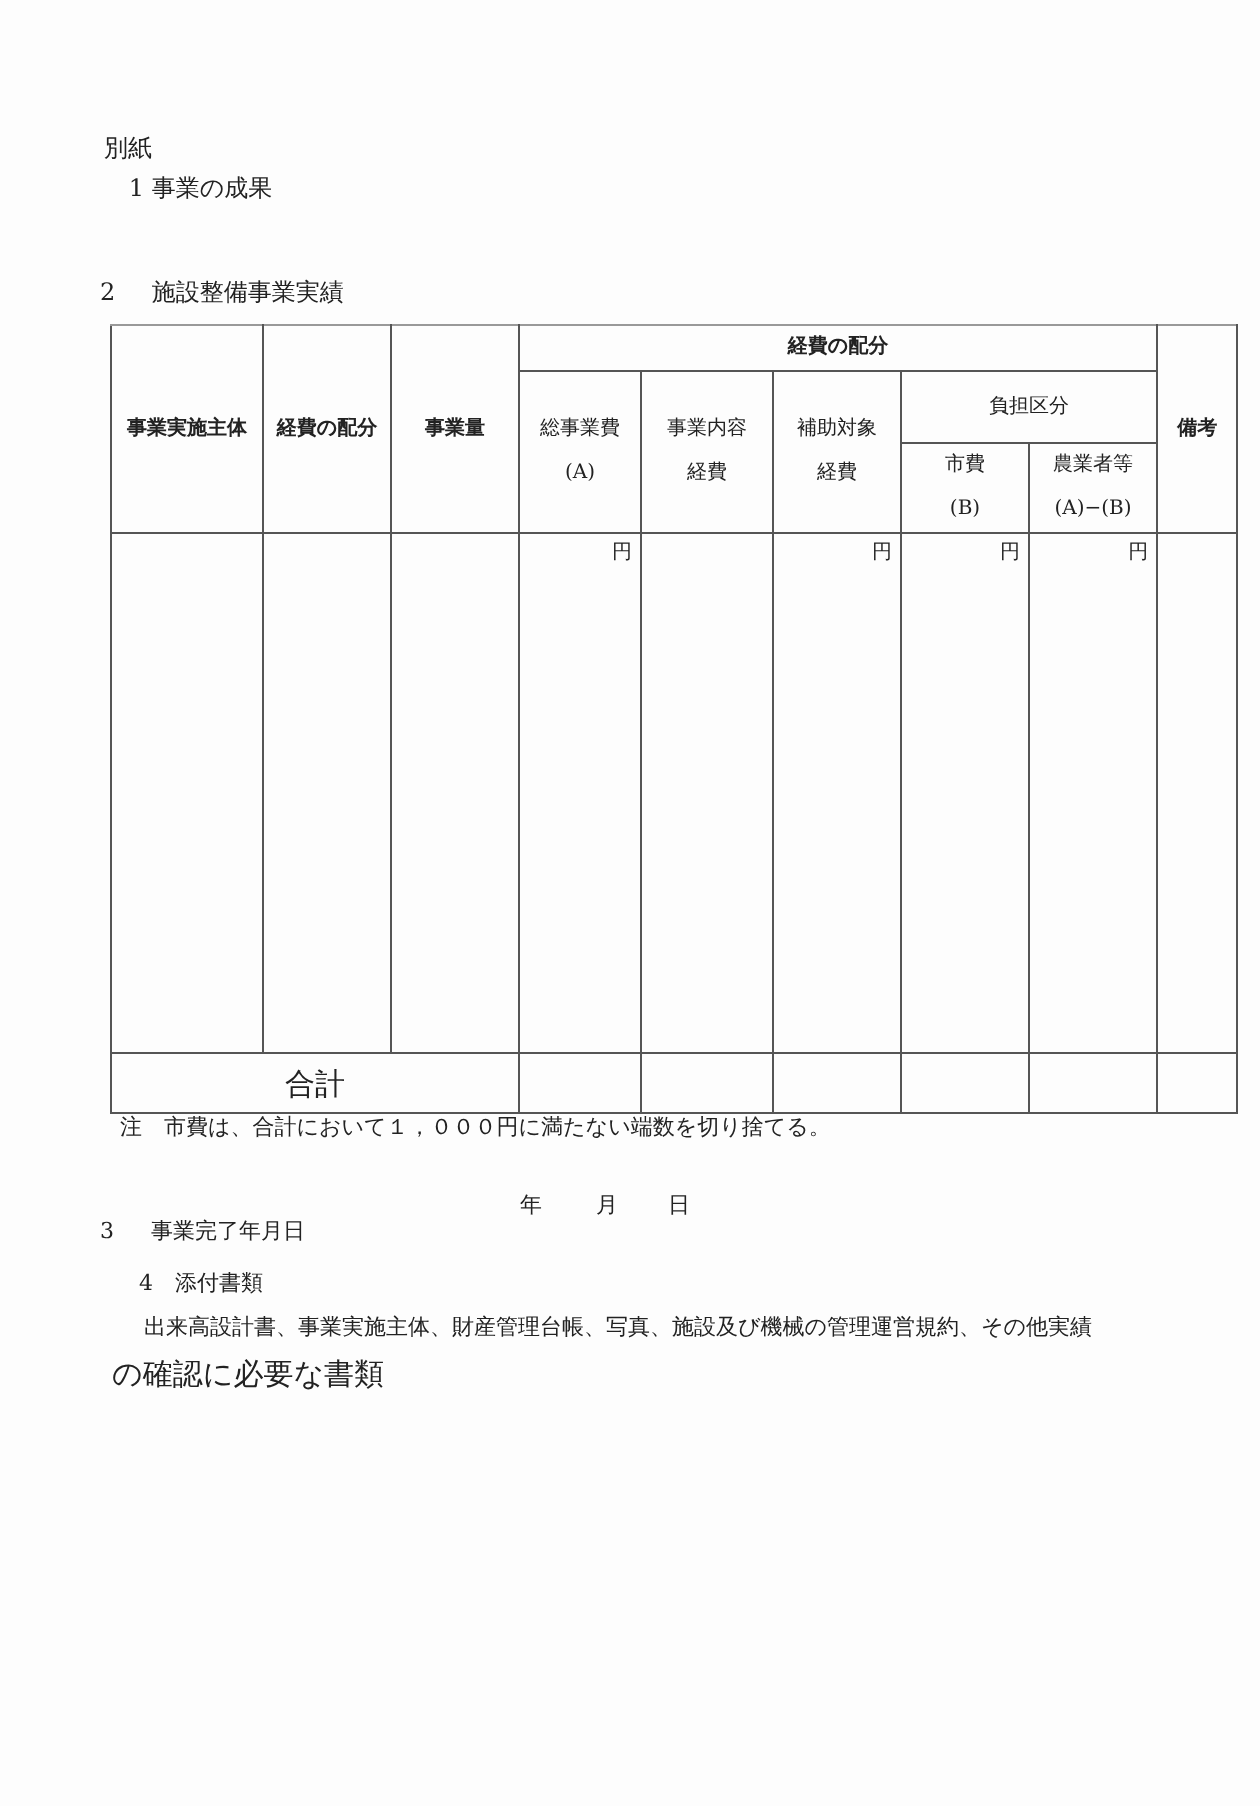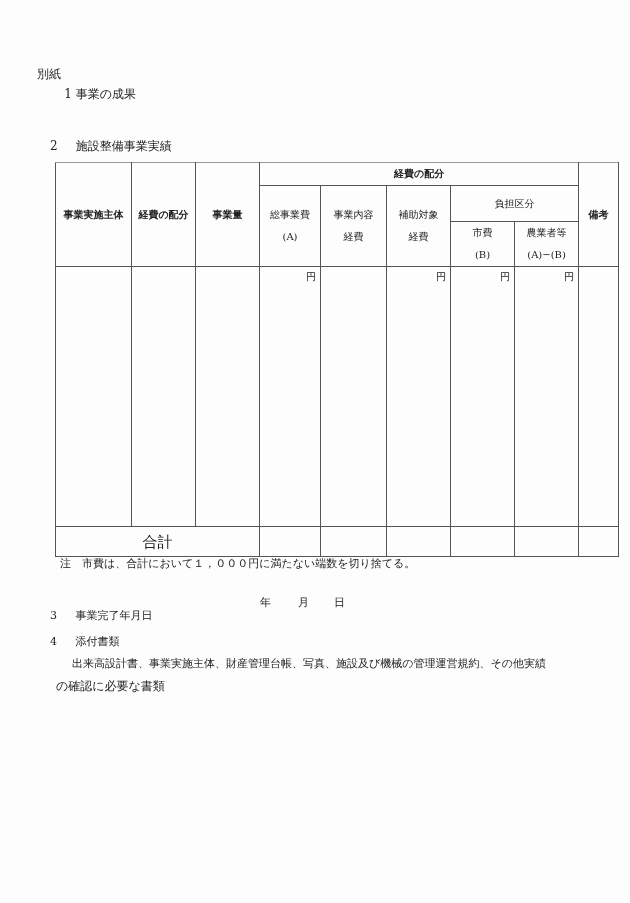--- a/index.html
+++ b/index.html
@@ -21,21 +21,21 @@
     }
     table.grid td.outer-top { border-top-color: #999; font-weight: bold; }
     .yen { text-align: right !important; vertical-align: top !important; padding-right: 4px !important; font-size: 10px; line-height: 20px !important; }
     .body-row td { height: 259px; }
     .total-row td { height: 29px; }
     .note { font-size: 11px; }
   </style>
 </head>
 <body>
 
-<div class="abs" style="left:37px; top:66px; font-size:12px;">別紙</div>
+<div class="abs" style="left:52px; top:66px; font-size:12px;">別紙</div>
 
 <div class="abs" style="left:50px; top:86px; font-size:12px;text-align:right;">
   <span class="sect-num">1</span>
   <span>事業の成果</span>
 </div>
 
 <div class="abs" style="left:50px; top:138px; font-size:12px;">
   <span class="sect-num">2</span>
   <span>施設整備事業実績</span>
 </div>
@@ -111,19 +111,19 @@
 <div class="abs note" style="left:60px; top:556px;">注　市費は、合計において１，０００円に満たない端数を切り捨てる。</div>
 
 <div class="abs" style="left:50px; top:608px; font-size:11px;">
   <span class="sect-num">3</span>
   <span>事業完了年月日</span>
 </div>
 <div class="abs" style="left:260px; top:595px; font-size:11px;">年</div>
 <div class="abs" style="left:298px; top:595px; font-size:11px;">月</div>
 <div class="abs" style="left:334px; top:595px; font-size:11px;">日</div>
 
-<div class="abs" style="left:50px; top:634px; font-size:11px;">
+<div class="abs" style="left:62px; top:634px; font-size:11px;text-align:center;">
   <span class="sect-num">4</span>
   <span>添付書類</span>
 </div>
 
 <div class="abs" style="left:72px; top:656px; font-size:11px;">出来高設計書、事業実施主体、財産管理台帳、写真、施設及び機械の管理運営規約、その他実績</div>
-<div class="abs" style="left:56px; top:678px; font-size:12px;">の確認に必要な書類</div>
+<div class="abs" style="left:56px; top:678px; font-size:15px;">の確認に必要な書類</div>
 
 </body></html>

